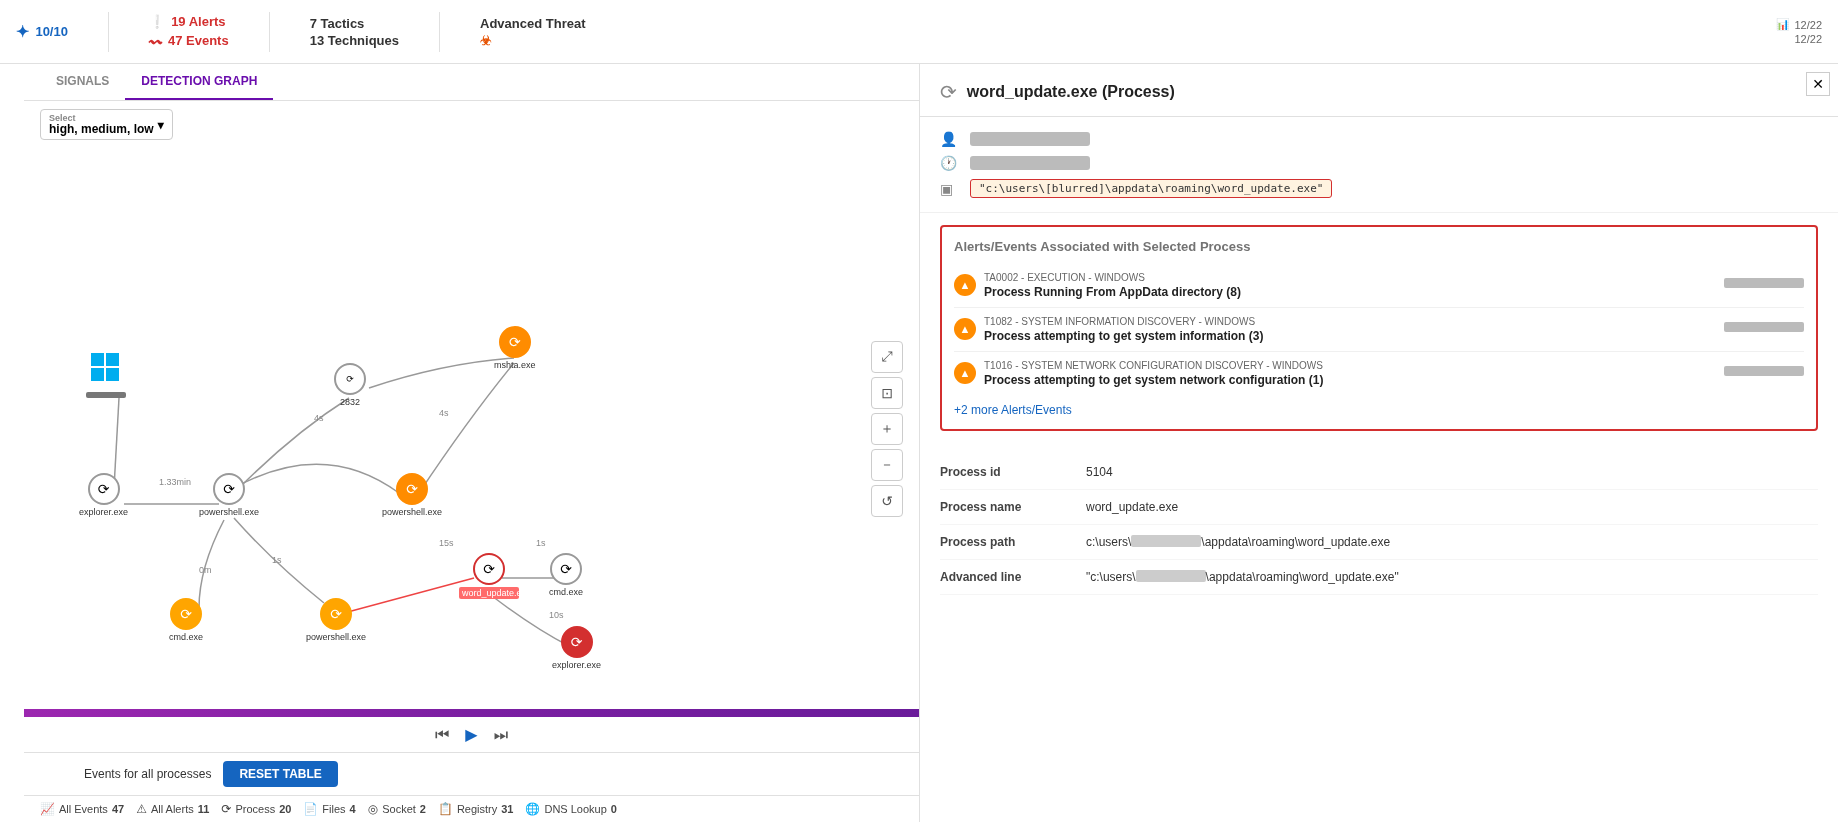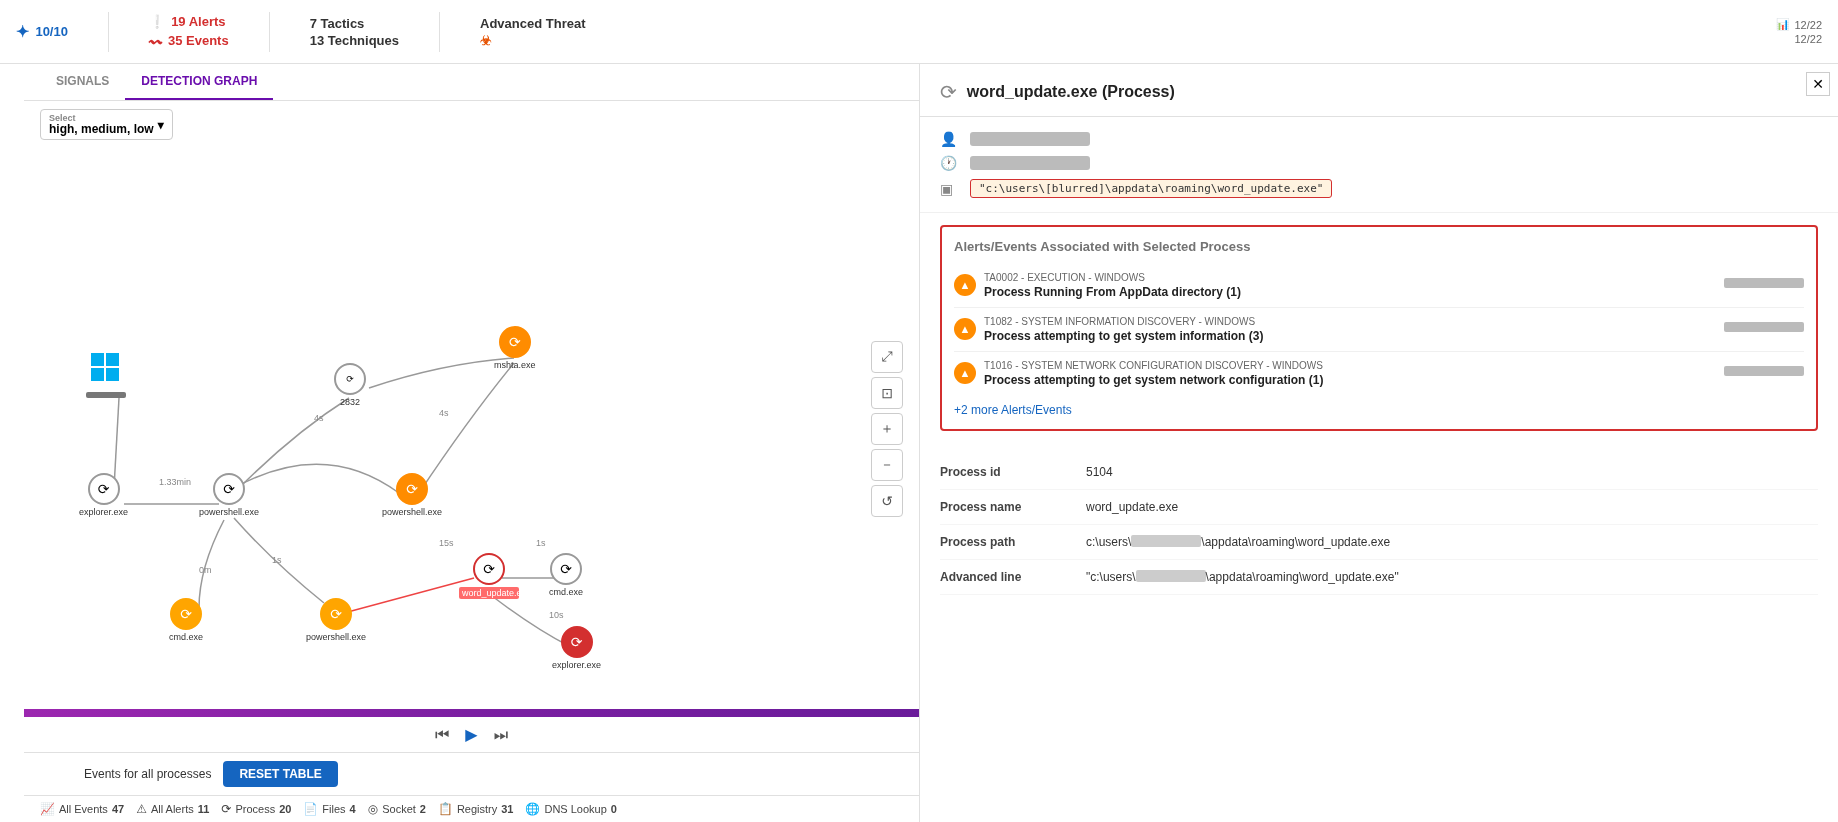--- a/index.html
+++ b/index.html
@@ -115,21 +115,21 @@
     </div>
   </div>
   <div class="divider-v"></div>
   <div class="top-metric">
     <div class="metric-row badge-red">
       <span>❕</span>
       <span>19 Alerts</span>
     </div>
     <div class="metric-row badge-red">
       <span>〰</span>
-      <span>35 Events</span>
+      <span>47 Events</span>
     </div>
   </div>
   <div class="divider-v"></div>
   <div class="top-metric">
     <div class="metric-row" style="color:#333;">
       <span>7 Tactics</span>
     </div>
     <div class="metric-row" style="color:#333;">
       <span>13 Techniques</span>
     </div>
@@ -383,21 +383,21 @@
 
     <div class="alerts-section">
       <div class="alerts-title">Alerts/Events Associated with Selected Process</div>
 
       <div class="alert-item">
         <div class="alert-badge">
             <span>▲</span>
           </div>
         <div class="alert-content">
           <div class="alert-tactic">TA0002 - EXECUTION - WINDOWS</div>
-          <div class="alert-desc">Process Running From AppData directory (1)</div>
+          <div class="alert-desc">Process Running From AppData directory (8)</div>
         </div>
         <div class="alert-bar"></div>
       </div>
 
       <div class="alert-item">
         <div class="alert-badge">
             <span>▲</span>
           </div>
         <div class="alert-content">
           <div class="alert-tactic">T1082 - SYSTEM INFORMATION DISCOVERY - WINDOWS</div>

